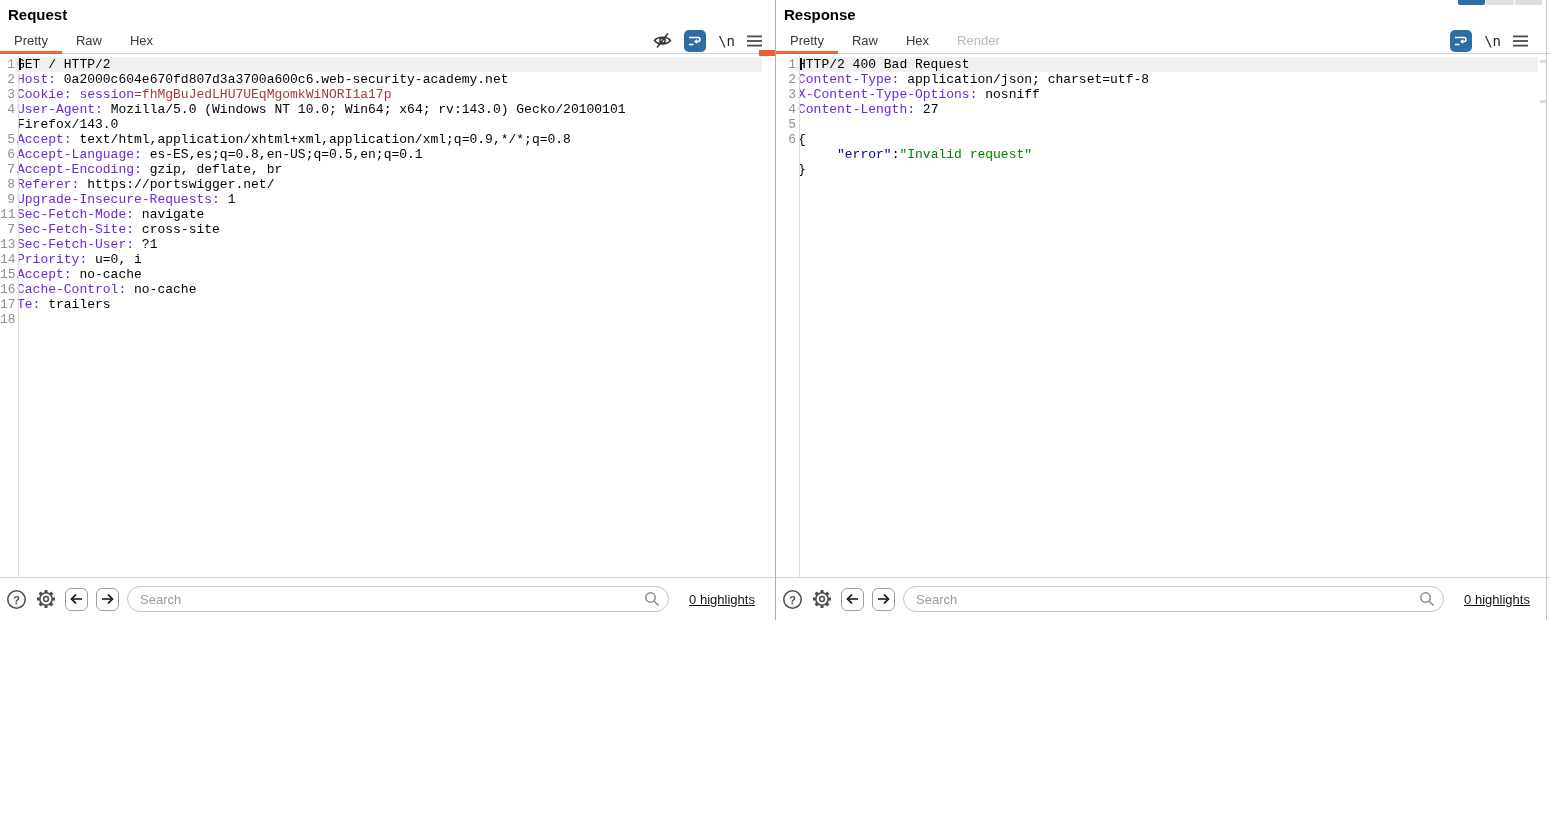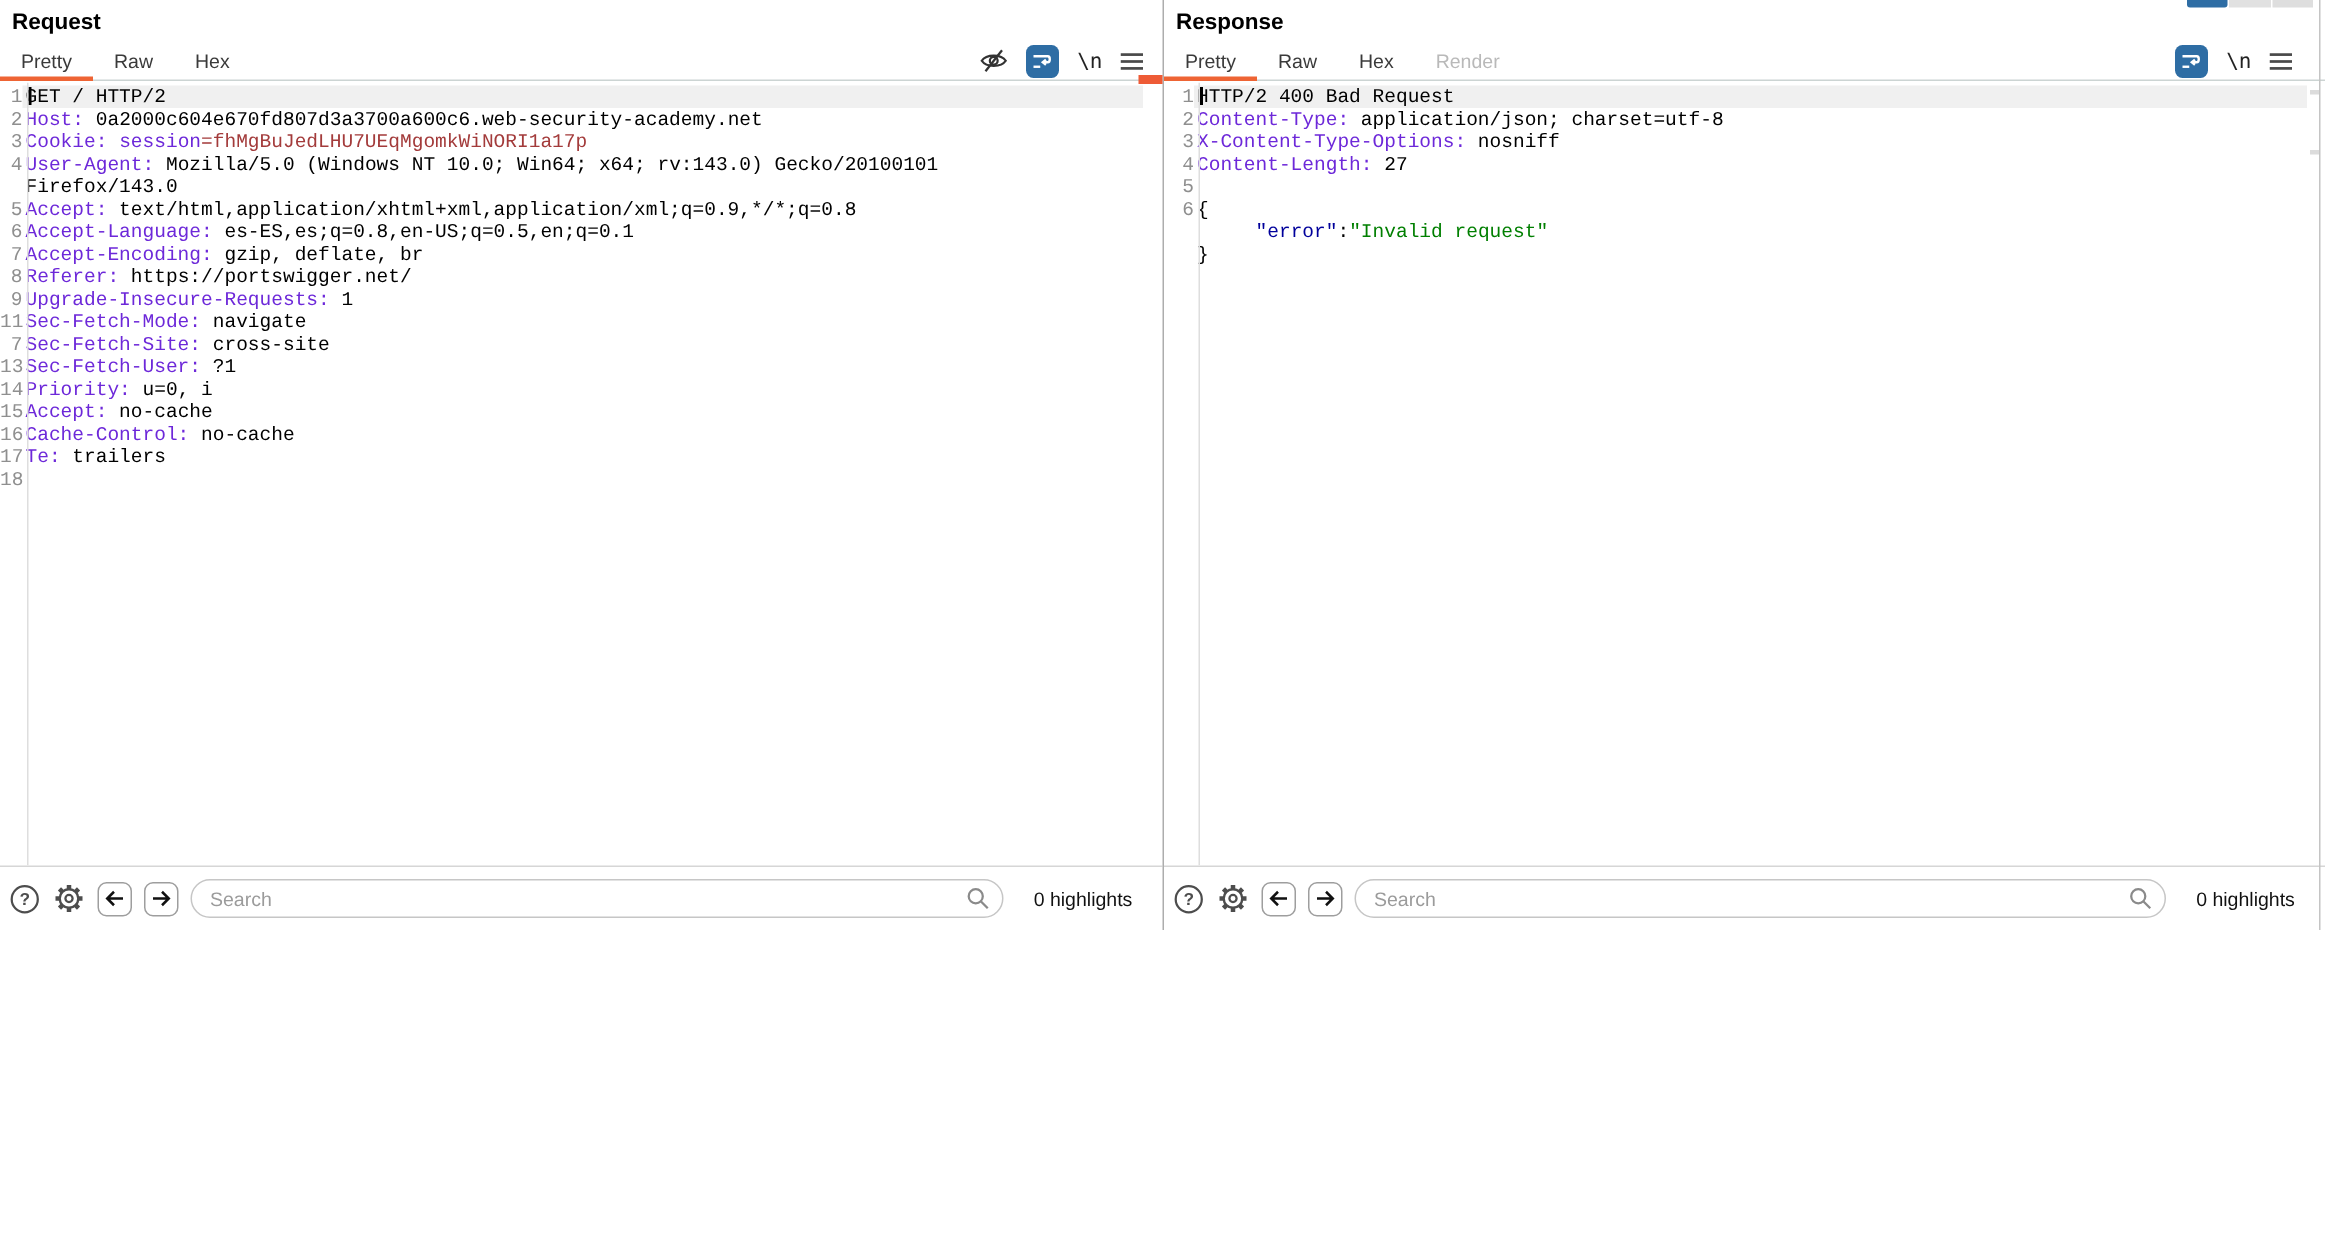--- a/index.html
+++ b/index.html
@@ -62,21 +62,21 @@
     width:23px; height:23px; border:1px solid #9e9e9e; border-radius:6px;
     display:flex; align-items:center; justify-content:center; background:#fff; cursor:pointer; flex:none;
   }
   .search { position:relative; flex:1; height:26px; }
   .search input {
     width:100%; height:100%; border:1px solid #c6c6c6; border-radius:13px;
     padding:0 32px 0 12px; font-size:13px; font-family:inherit; color:#333; outline:none; background:#fff;
   }
   .search input::placeholder { color:#9b9b9b; }
   .search .mag { position:absolute; right:9px; top:5px; }
-  .highlights { flex:none; width:90px; text-align:center; font-size:13px; color:#111; }
+  .highlights { flex:none; width:90px; text-align:center; font-size:13px; color:#111;text-decoration:underline; }
 
   .seg-control { position:absolute; left:1458px; top:0; width:84px; height:5px; display:flex; gap:1px; z-index:6; }
   .seg { flex:1; }
   .seg1 { background:#2e6da4; border-radius:0 0 2px 2px; }
   .seg2 { background:#e1e1e1; }
   .seg3 { background:#dedede; }
   .cursor-marker { position:absolute; left:759px; top:50px; width:16px; height:6px; background:#ee5b36; z-index:6; }
 </style>
 </head>
 <body>

